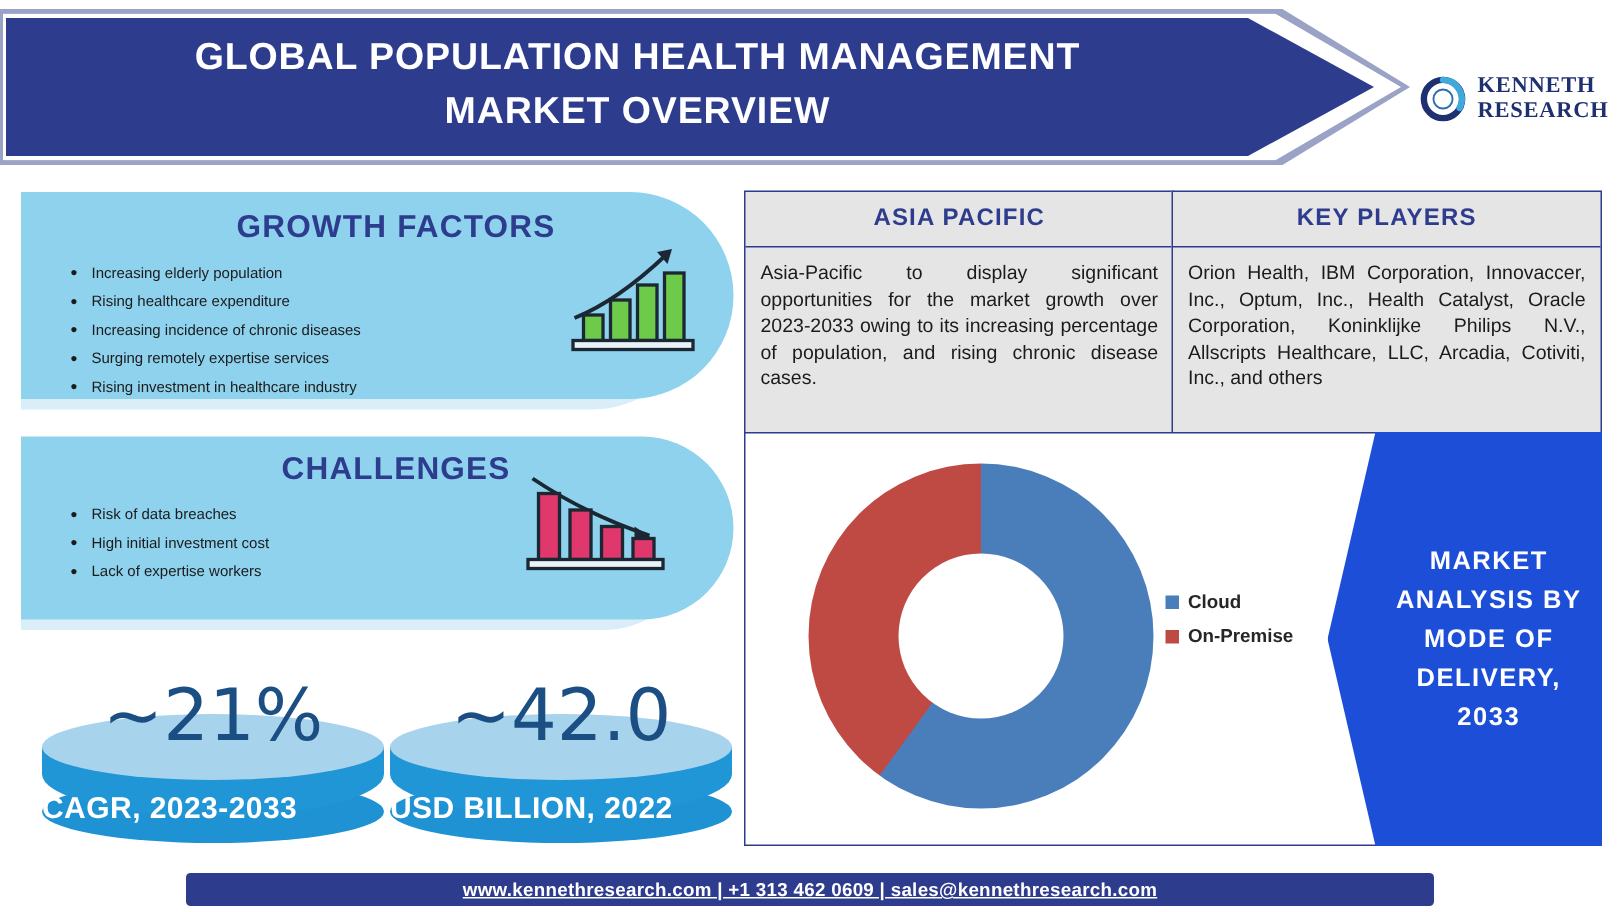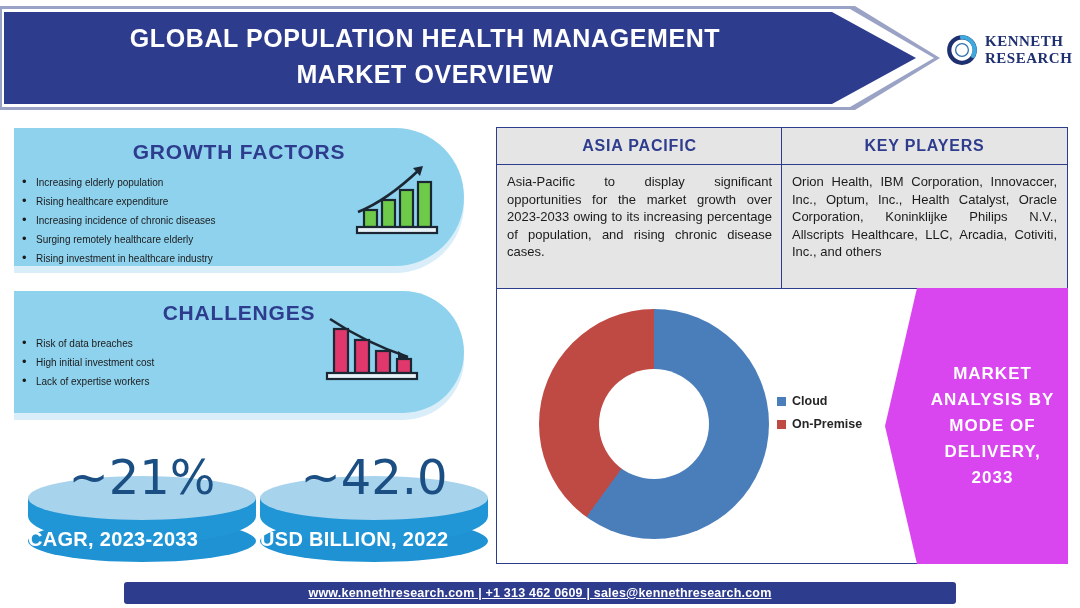--- a/index.html
+++ b/index.html
@@ -17,28 +17,28 @@
   .header-main{position:absolute;left:4px;top:6px;width:912px;height:92px;
     background:#2e3c8d;
     clip-path:polygon(0 0, 828px 0, 912px 46px, 828px 92px, 0 92px);}
   .header-title{position:absolute;left:30px;top:14px;width:790px;
     text-align:center;color:#ffffff;font-weight:bold;font-size:25px;
     line-height:36px;letter-spacing:.6px;
     font-family:"Liberation Sans","DejaVu Sans",sans-serif;}
 
   
   .logo{position:absolute;left:945px;top:33px;width:130px;height:50px;
-        display:flex;align-items:flex-start;gap:6px;}
+        display:flex;align-items:flex-end;gap:6px;}
   .logo-mark{width:34px;height:34px;flex:none;}
   .logo-text{font-family:"Liberation Serif","DejaVu Serif",serif;
     color:#1f3070;font-weight:bold;font-size:15px;line-height:17px;
     letter-spacing:.5px;}
 
   
-  .card{position:absolute;background:#8ed2ee;border-radius:0 100px 100px 0;}
+  .card{position:absolute;background:#8ed2ee;border-radius:0 100px 100px 0;padding-left:25px;}
   .card-shadow{position:absolute;background:#d9eef9;border-radius:0 100px 100px 0;}
   .card-title{text-align:center;color:#2e3c8d;font-weight:bold;
     font-size:21px;letter-spacing:.8px;}
   .bullets{list-style:none;margin:0;padding:0;color:#1b1b1b;font-size:10px;
     line-height:19px;}
   .bullets li{position:relative;padding-left:22px;margin:0;}
   .bullets li:before{content:"\2022";position:absolute;left:8px;top:-1px;
     font-size:13px;color:#1b1b1b;}
 
   
@@ -64,21 +64,21 @@
     line-height:17.5px;text-align:justify;}
 
   
   .chart-panel{position:absolute;border:1.5px solid #2e3c8d;background:#ffffff;}
   .donut{position:absolute;border-radius:50%;}
   .donut-hole{position:absolute;border-radius:50%;background:#ffffff;}
   .legend{position:absolute;font-size:12.5px;color:#262626;font-weight:bold;}
   .legend-row{display:flex;align-items:center;gap:6px;margin-bottom:9px;}
   .legend-swatch{width:9px;height:9px;flex:none;}
 
-  .side-panel{position:absolute;background:#d946ef;
+  .side-panel{position:absolute;background:#1d4ed8;
     clip-path:polygon(32px 0, 100% 0, 100% 100%, 32px 100%, 0 50%);}
   .side-text{position:absolute;left:40px;top:0;width:calc(100% - 48px);
     height:100%;display:flex;align-items:center;justify-content:center;
     text-align:center;color:#ffffff;font-weight:bold;font-size:17px;
     line-height:26px;letter-spacing:1px;}
 
   
   .footer{position:absolute;left:124px;top:582px;width:832px;height:22px;
     background:#2e3c8d;border-radius:3px;display:flex;align-items:center;
     justify-content:center;color:#ffffff;font-weight:bold;font-size:12.5px;
@@ -110,21 +110,21 @@
   </div>
 </div>
 
 <div class="card-shadow" style="left:14px;top:135px;width:450px;height:138px;"></div>
 <div class="card" style="left:14px;top:128px;width:450px;height:138px;">
   <div class="card-title" style="margin-top:12px;">GROWTH FACTORS</div>
   <ul class="bullets" style="margin-top:9px;width:350px;">
     <li>Increasing elderly population</li>
     <li>Rising healthcare expenditure</li>
     <li>Increasing incidence of chronic diseases</li>
-    <li>Surging remotely healthcare elderly</li>
+    <li>Surging remotely expertise services</li>
     <li>Rising investment in healthcare industry</li>
   </ul>
   <svg style="position:absolute;right:24px;top:32px;" width="86" height="76" viewBox="0 0 86 76">
     <path d="M4 52 C24 44, 44 30, 66 9" fill="none" stroke="#1b2733" stroke-width="2.6"></path>
     <path d="M59 8 L69 6 L66 16 Z" fill="#1b2733"></path>
     <rect x="10" y="50" width="13" height="17" fill="#6ecb4a" stroke="#1b2733" stroke-width="2.2"></rect>
     <rect x="28" y="40" width="13" height="27" fill="#6ecb4a" stroke="#1b2733" stroke-width="2.2"></rect>
     <rect x="46" y="30" width="13" height="37" fill="#6ecb4a" stroke="#1b2733" stroke-width="2.2"></rect>
     <rect x="64" y="22" width="13" height="45" fill="#6ecb4a" stroke="#1b2733" stroke-width="2.2"></rect>
     <rect x="3" y="67" width="80" height="6" fill="#e8f3f8" stroke="#1b2733" stroke-width="2.2"></rect>

